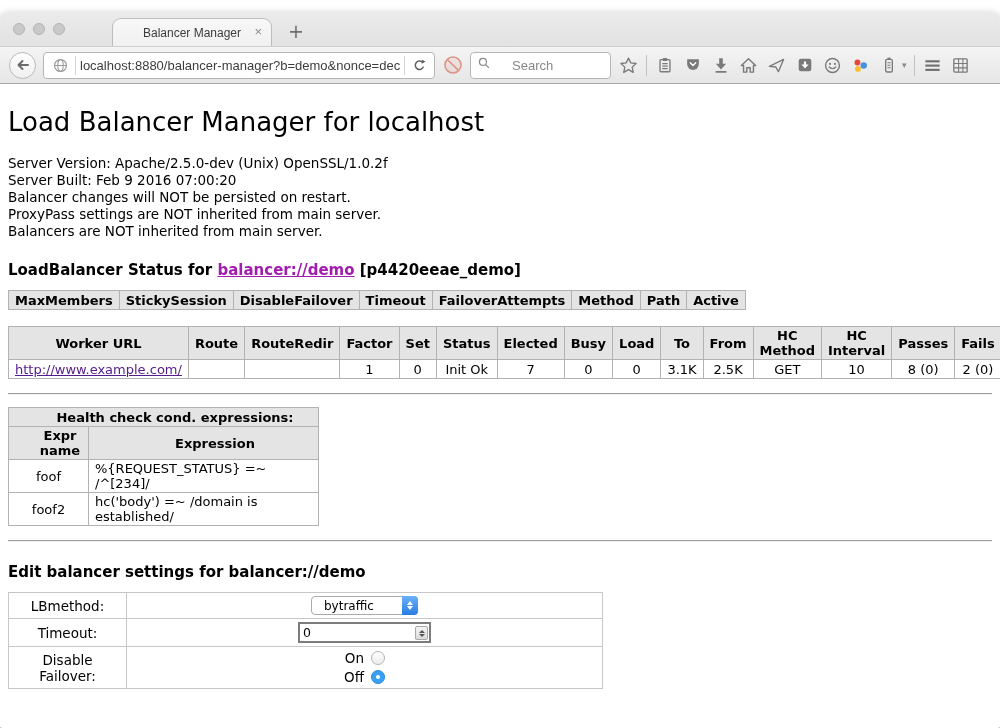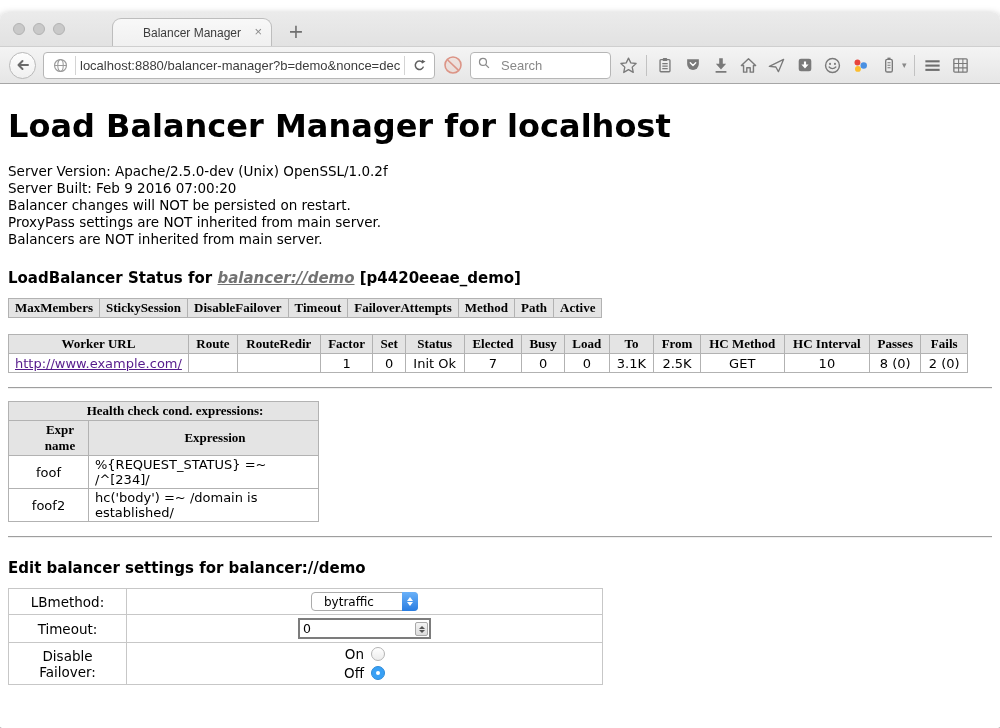--- a/index.html
+++ b/index.html
@@ -46,42 +46,42 @@
     background: linear-gradient(#fdfdfd, #f0f0f0); border: 1px solid #b9b9b9;
     display: flex; align-items: center; justify-content: center; flex: none; }
   .urlbar { width: 392px; height: 27px; background: #fff;
     border: 1px solid #b6b6b6; border-radius: 4px;
     display: flex; align-items: center; padding: 0 4px 0 6px; flex: none; }
   .urlbar .divider { width: 1px; height: 19px; background: #d4d4d4; margin: 0 4px; }
   .url-text { flex: 1; font-size: 13px; color: #3d3d3d; white-space: nowrap;
     overflow: hidden; }
   .searchbar { width: 141px; height: 27px; background: #fff;
     border: 1px solid #b6b6b6; border-radius: 4px;
-    display: flex; align-items: center; padding: 0 6px; gap: 10px; flex: none; }
+    display: flex; align-items: center; padding: 0 6px; gap: 21px; flex: none; }
   .search-placeholder { font-size: 13px; color: #888; }
   .tb-icon { width: 21px; height: 21px; display: flex; align-items: center;
     justify-content: center; flex: none; }
   .vsep { width: 1px; height: 21px; background: #c2c2c2; flex: none; }
   .caret { font-size: 9px; color: #8a8a8a; margin-left: -4px; }
 
   
   .content { background: #fff; padding: 2px 8px 0 8px; height: 645px;
     overflow: hidden; color: #000; }
-  h1 { font-size: 32px; font-weight: bold; margin: 21px 0 18px 0;
+  h1 { font-size: 26px; font-weight: normal; margin: 21px 0 18px 0;
     letter-spacing: 0; }
   .srvinfo { font-size: 13.5px; line-height: 17px; }
   .section-heading { font-size: 15px; font-weight: bold; margin: 21px 0 11px 0; }
-  .section-heading a { color: #737373; text-decoration: underline; font-style: italic; }
+  .section-heading a { color: #a21caf; text-decoration: underline; }
   a.worker-link { color: #551a8b; text-decoration: underline; }
 
   table { border-collapse: collapse; font-size: 13px; margin: 4px 0; }
   .datatable { border: 1px solid #909090; }
   .datatable th, .datatable td { border: 1px solid #b2b2b2; padding: 1px 6px;
     text-align: center; height: 19px; }
-  .datatable th { background: #e4e4e4; font-weight: bold; font-family: Liberation Serif, serif; }
+  .datatable th { background: #e4e4e4; font-weight: bold; }
   .datatable td.left { text-align: left; }
 
   hr { border: none; border-top: 1px solid #9e9e9e;
     border-bottom: 1px solid #efefef; margin: 14px 0 12px 0; }
 
   
   .health th { background: #e4e4e4; padding-left: 29px; }
   .health .expr { text-align: left; }
 
   

